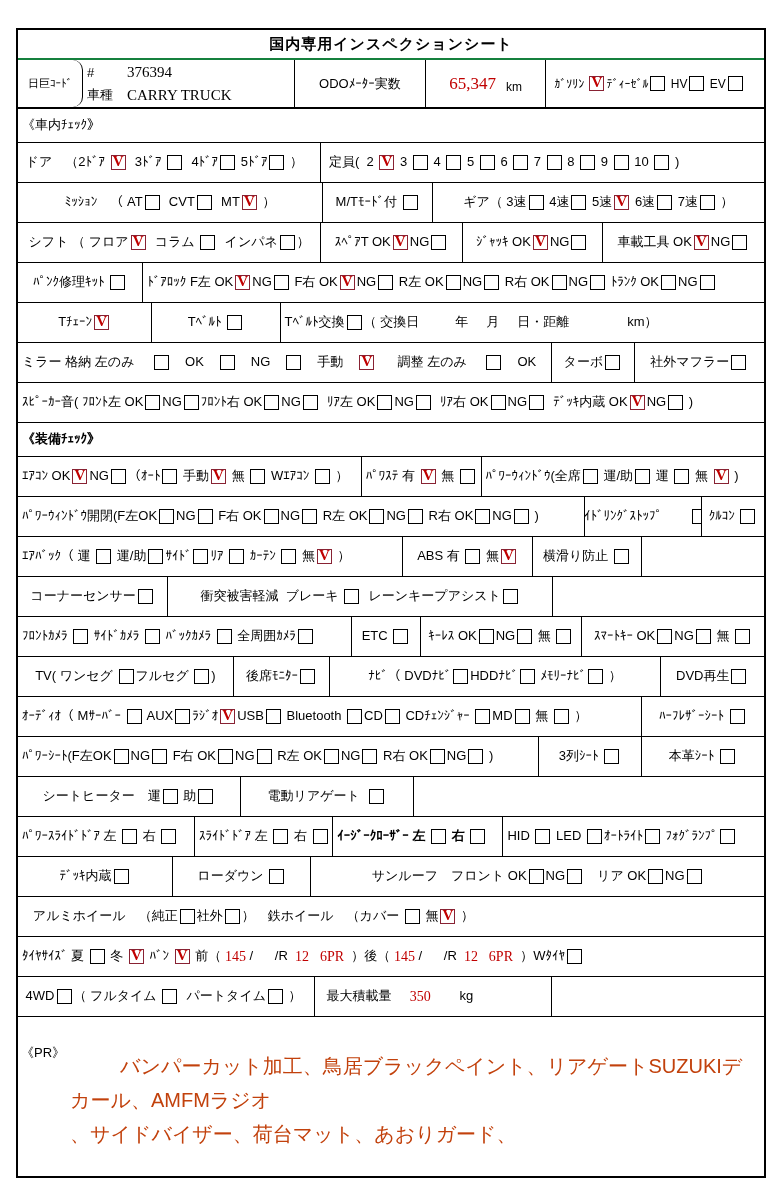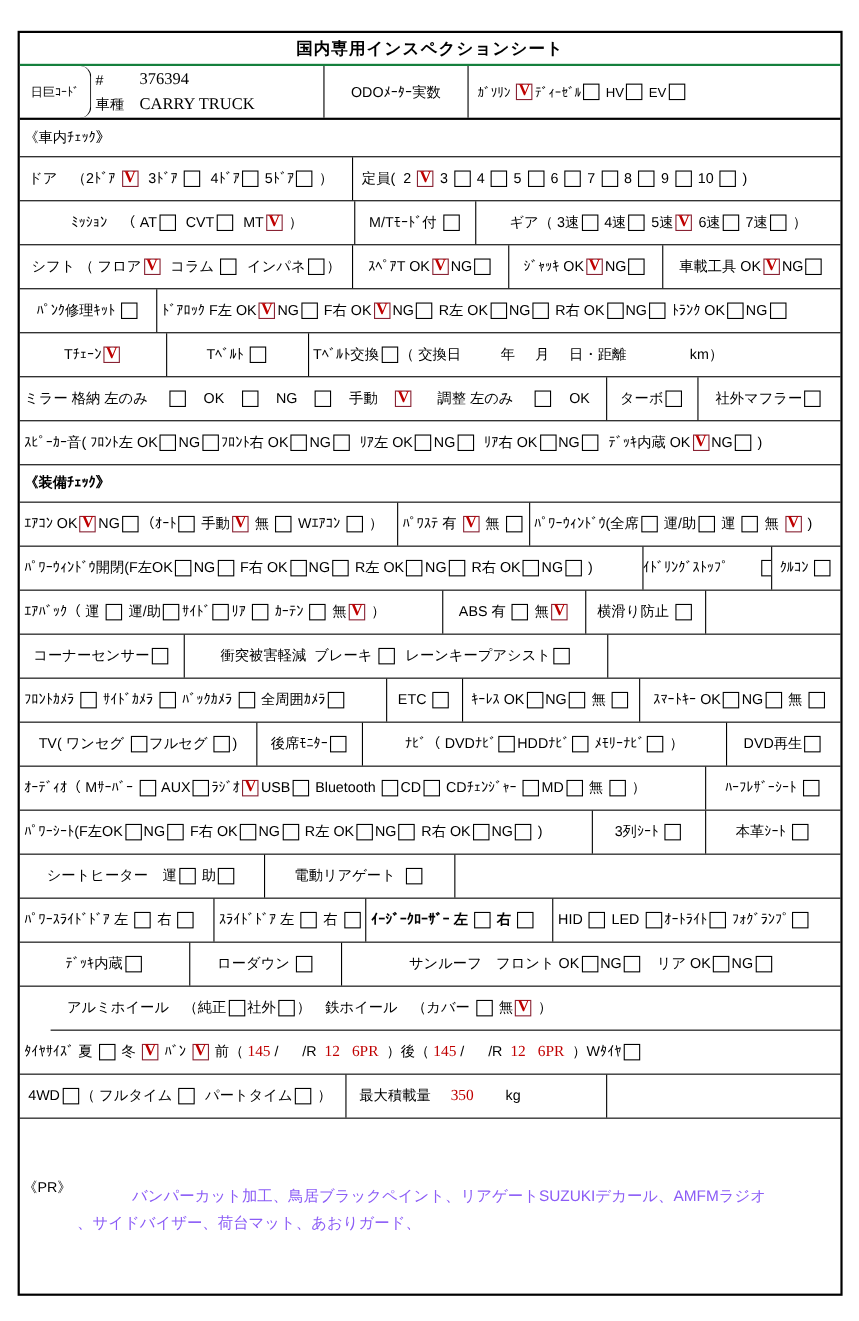--- a/index.html
+++ b/index.html
@@ -47,21 +47,21 @@
     position:relative;display:inline-block;flex:0 0 auto;
     width:13px;height:13px;border:1px solid #000;background:#fff;margin:0 2px;
   }
   .cb.chk{border-color:#823;}
   .cb.chk::after{
     content:"V";position:absolute;left:-1px;top:-3px;width:15px;text-align:center;
     font-family:"Liberation Serif",serif;font-weight:bold;font-size:15px;color:#c00000;
   }
   .pr{flex:1 1 auto;position:relative;padding:3px 4px;box-sizing:border-box;}
   .pr-label{position:absolute;left:3px;top:4px;font-size:13px;}
-  .pr-text{margin-left:48px;margin-top:6px;color:#8b5cf6;font-size:14px;line-height:1.7;}
+  .pr-text{margin-left:48px;margin-top:6px;color:#c2410c;font-size:20px;line-height:1.7;}
   .pr-text div:first-child{text-indent:50px;}
 </style>
 </head>
 <body>
 
 <div class="sheet">
   <div class="trow">国内専用インスペクションシート</div>
 
   <div class="hrow">
     <div class="hcell hc1">日巨ｺｰﾄﾞ</div>
@@ -69,20 +69,24 @@
       <div class="hline">
         <span class="hlabel">#</span>
         <span class="hval serif">376394</span>
       </div>
       <div class="hline">
         <span class="hlabel">車種</span>
         <span class="hval serif">CARRY TRUCK</span>
       </div>
     </div>
     <div class="hcell hc3">ODOﾒｰﾀｰ実数</div>
+    <div class="hcell hc4">
+      <span class="odoval serif">65,347</span>
+      <span class="odounit">km</span>
+    </div>
     <div class="hcell hc5" id="fuel-cell">
         <span class="t">ｶﾞｿﾘﾝ </span>
         <span class="cb chk"></span>
         <span class="t">ﾃﾞｨｰｾﾞﾙ</span>
         <span class="cb"></span>
         <span class="t"> HV</span>
         <span class="cb"></span>
         <span class="t"> EV</span>
         <span class="cb"></span>
       </div>
@@ -560,21 +564,21 @@
           <span class="t">サンルーフ　フロント OK</span>
           <span class="cb"></span>
           <span class="t">NG</span>
           <span class="cb"></span>
           <span class="t">　リア OK</span>
           <span class="cb"></span>
           <span class="t">NG</span>
           <span class="cb"></span>
         </div>
       </div>
-      <div class="row" style="flex: 0 0 40px; margin-left: 28px;">
+      <div class="row" style="flex: 0 0 40px;">
         <div class="cell al" style="width: 100%;">
           <span class="t">   アルミホイール　（純正</span>
           <span class="cb"></span>
           <span class="t">社外</span>
           <span class="cb"></span>
           <span class="t">）　鉄ホイール　（カバー </span>
           <span class="cb"></span>
           <span class="t"> 無</span>
           <span class="cb chk"></span>
           <span class="t"> ）</span>

